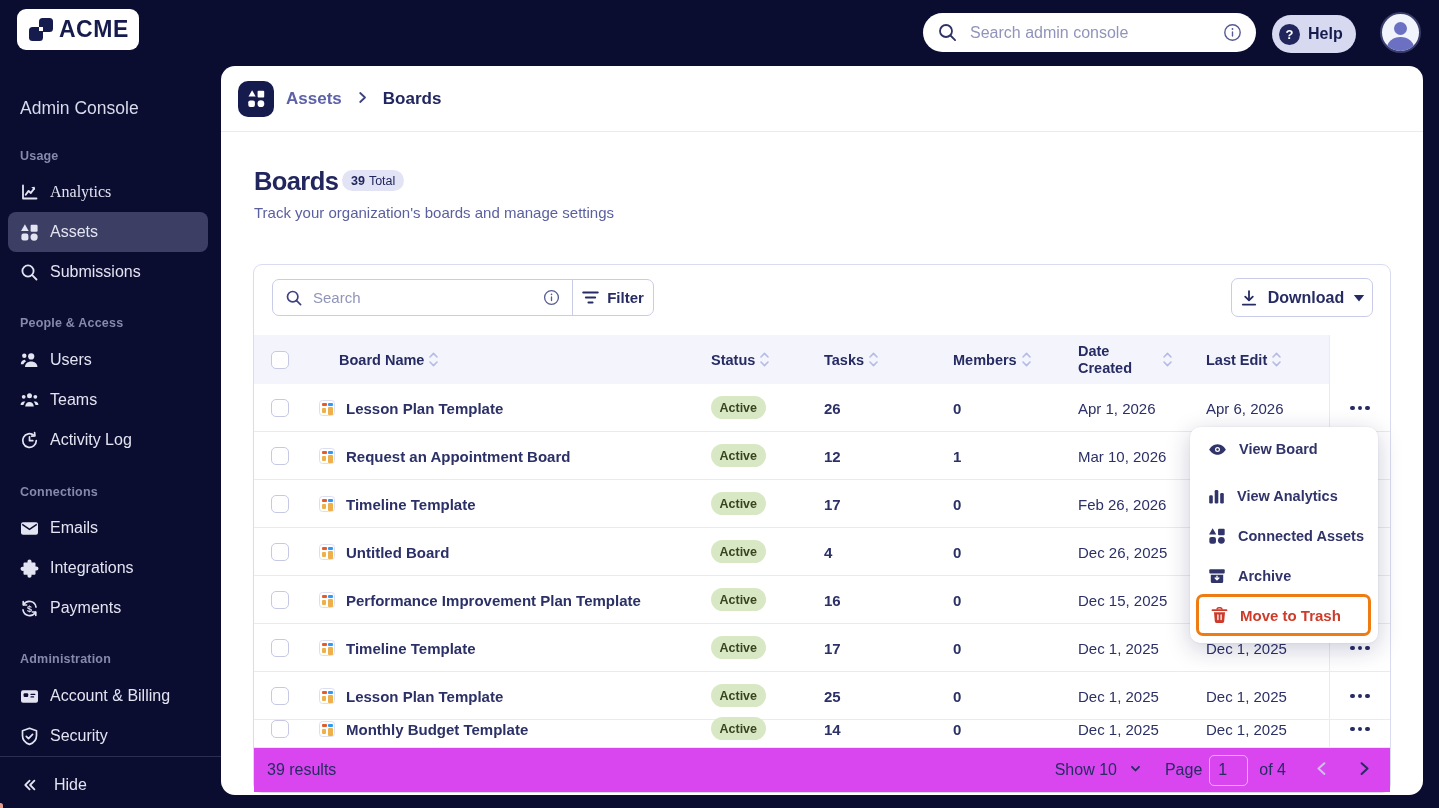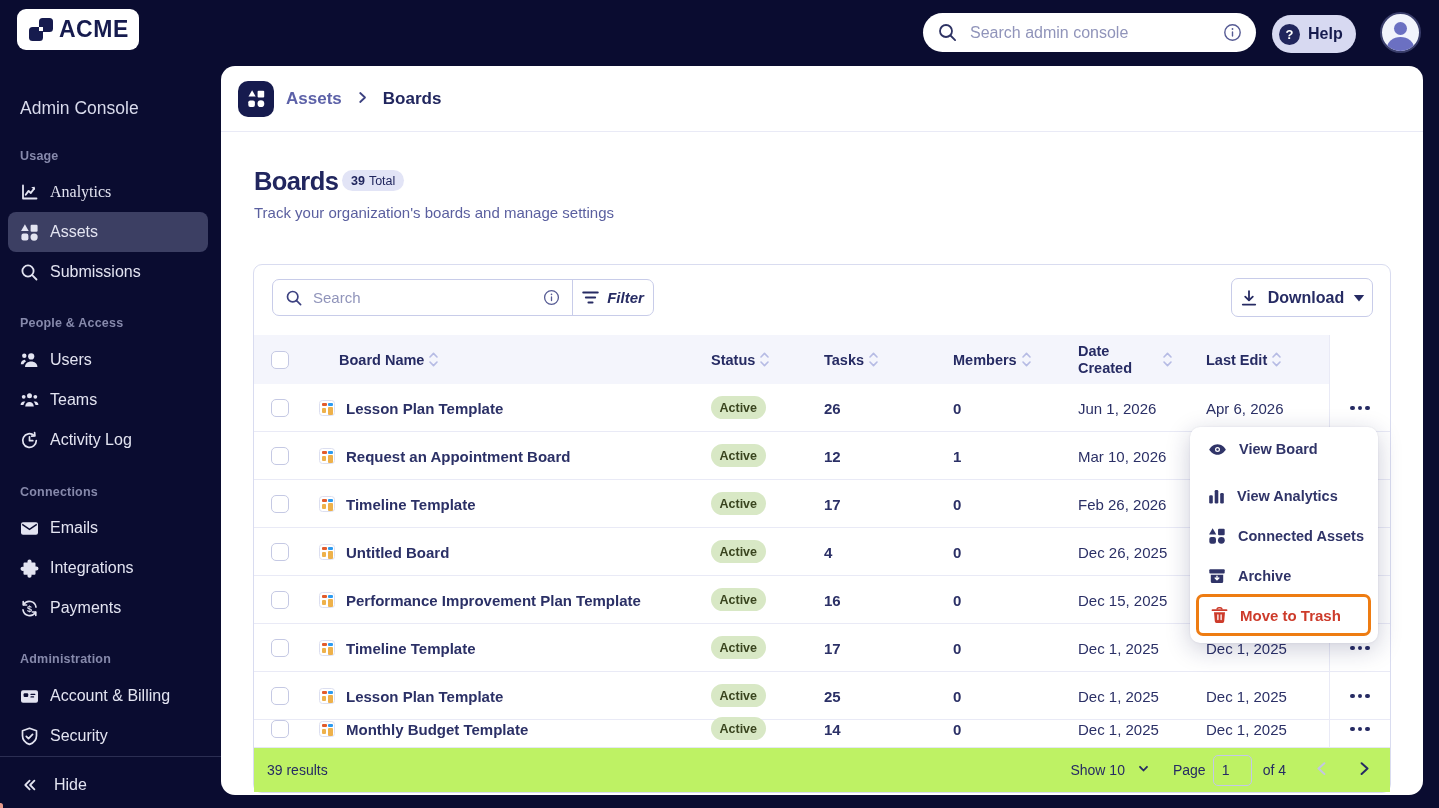--- a/index.html
+++ b/index.html
@@ -51,21 +51,21 @@
   .totalbadge { left:342px; top:170px; height:21px; background:#e2e4f6; border-radius:11px; display:flex; align-items:center; padding:0 9px; font-size:12.5px; color:#21265e; }
   .totalbadge b { margin-right:4px; }
   .pgsub { left:254px; top:204px; font-size:15px; color:#5a5f9f; }
 
   
   .card { left:253px; top:264px; width:1138px; height:529px; border:1px solid #d9dcf0; border-radius:9px; background:#fff; }
 
   .sfbox { left:272px; top:279px; width:382px; height:37px; border:1px solid #c8cce9; border-radius:7px; display:flex; align-items:center; }
   .sfbox .searchpart { flex:1; display:flex; align-items:center; padding:0 12px; height:100%; border-right:1px solid #c8cce9; }
   .sfbox .ph2 { color:#9094ba; font-size:15px; margin-left:10px; flex:1; }
-  .sfbox .filterpart { width:80px; height:100%; display:flex; align-items:center; justify-content:center; font-size:15px; font-weight:700; color:#262b63;font-style:italic; }
+  .sfbox .filterpart { width:80px; height:100%; display:flex; align-items:center; justify-content:center; font-size:15px; font-weight:700; color:#262b63; }
   .sfbox .filterpart svg { margin-right:8px; }
 
   .dlbtn { left:1231px; top:278px; width:142px; height:39px; border:1px solid #c8cce9; border-radius:7px; display:flex; align-items:center; justify-content:center; font-size:16px; font-weight:700; color:#262b63; background:#fff; }
 
   .thead { left:254px; top:335px; width:1075px; height:49px; background:#f4f5fc; }
   .thx { font-size:14.5px; font-weight:700; color:#262b63; display:flex; align-items:center; }
   .stickycol { left:1329px; top:335px; width:61px; height:412px; border-left:1px solid #e9eaf6; background:#fff; }
 
   .row { left:254px; width:1136px; height:48px; border-bottom:1px solid #e9eaf6; }
   .cb { position:absolute; left:17px; top:15px; width:18px; height:18px; border:1.5px solid #c5c9e4; border-radius:5px; background:#fff; }
@@ -75,21 +75,21 @@
   .bicon .b1 { left:8.3px; top:2.2px; width:5px; height:3.2px; background:#2d9bf0; }
   .bicon .o2 { left:1.8px; top:6.8px; width:4.6px; height:4.8px; background:#eeb14a; }
   .bicon .y1 { left:8.3px; top:6.3px; width:5px; height:8px; background:#eeb14a; }
   .bname { position:absolute; left:92px; top:0; height:48px; display:flex; align-items:center; font-size:15px; font-weight:700; color:#2b3066; }
   .badge { position:absolute; left:457px; top:12px; height:23px; background:#d8e8c5; border-radius:12px; display:flex; align-items:center; padding:0 8.5px; font-size:12.5px; font-weight:700; color:#3a451f; }
   .cnum { position:absolute; top:0; height:48px; display:flex; align-items:center; font-size:15px; font-weight:700; color:#2b3066; }
   .cdate { position:absolute; top:0; height:48px; display:flex; align-items:center; font-size:15px; color:#2b3066; }
   .dots { position:absolute; left:1088px; top:0; height:48px; width:36px; display:flex; align-items:center; justify-content:center; gap:3px; }
   .dots i { width:4.5px; height:4.5px; border-radius:50%; background:#262b63; }
 
-  .tfoot { left:254px; top:747px; width:1136px; height:45px; background:#bef264; border-top:1px solid #e5e7f4; display:flex; align-items:center; font-size:14px; color:#262b63; }
+  .tfoot { left:254px; top:747px; width:1136px; height:45px; background:#d946ef; border-top:1px solid #e5e7f4; display:flex; align-items:center; font-size:16px; color:#262b63; }
 
   .pginput { width:39px; height:31px; border:1px solid #c3c8e8; border-radius:5px; display:flex; align-items:center; padding-left:8px; }
 
   
   .menu { left:1190px; top:427px; width:188px; height:216px; background:#fff; border-radius:10px; box-shadow:0 6px 24px rgba(25,28,80,0.22), 0 0 2px rgba(25,28,80,0.1); z-index:5; }
   .mitem { position:absolute; left:0; width:188px; height:40px; display:flex; align-items:center; padding-left:18px; font-size:14.5px; font-weight:700; color:#303468; }
   .mitem svg { margin-right:12px; }
   .trashbox { position:absolute; left:6px; top:167px; width:175px; height:42px; border:3.5px solid #ee7c12; border-radius:7px; display:flex; align-items:center; padding-left:12px; font-size:15px; font-weight:700; color:#cd3b2b; }
   .trashbox svg { margin-right:12px; }
 </style>
@@ -281,21 +281,21 @@
 <span class="bicon">
         <i class="o1"></i>
         <i class="b1"></i>
         <i class="o2"></i>
         <i class="y1"></i>
       </span>
 <span class="bname">Lesson Plan Template</span>
 <span class="badge">Active</span>
 <span class="cnum" style="left:570px;">26</span>
 <span class="cnum" style="left:699px;">0</span>
-<span class="cdate" style="left:824px;">Jun 1, 2026</span>
+<span class="cdate" style="left:824px;">Apr 1, 2026</span>
 <span class="cdate" style="left:952px;">Apr 6, 2026</span>
 <span class="dots">
         <i></i>
         <i></i>
         <i></i>
       </span>
 </div>
 <div class="abs row" style="top:432px;">
 <span class="cb"></span>
 <span class="bicon">

